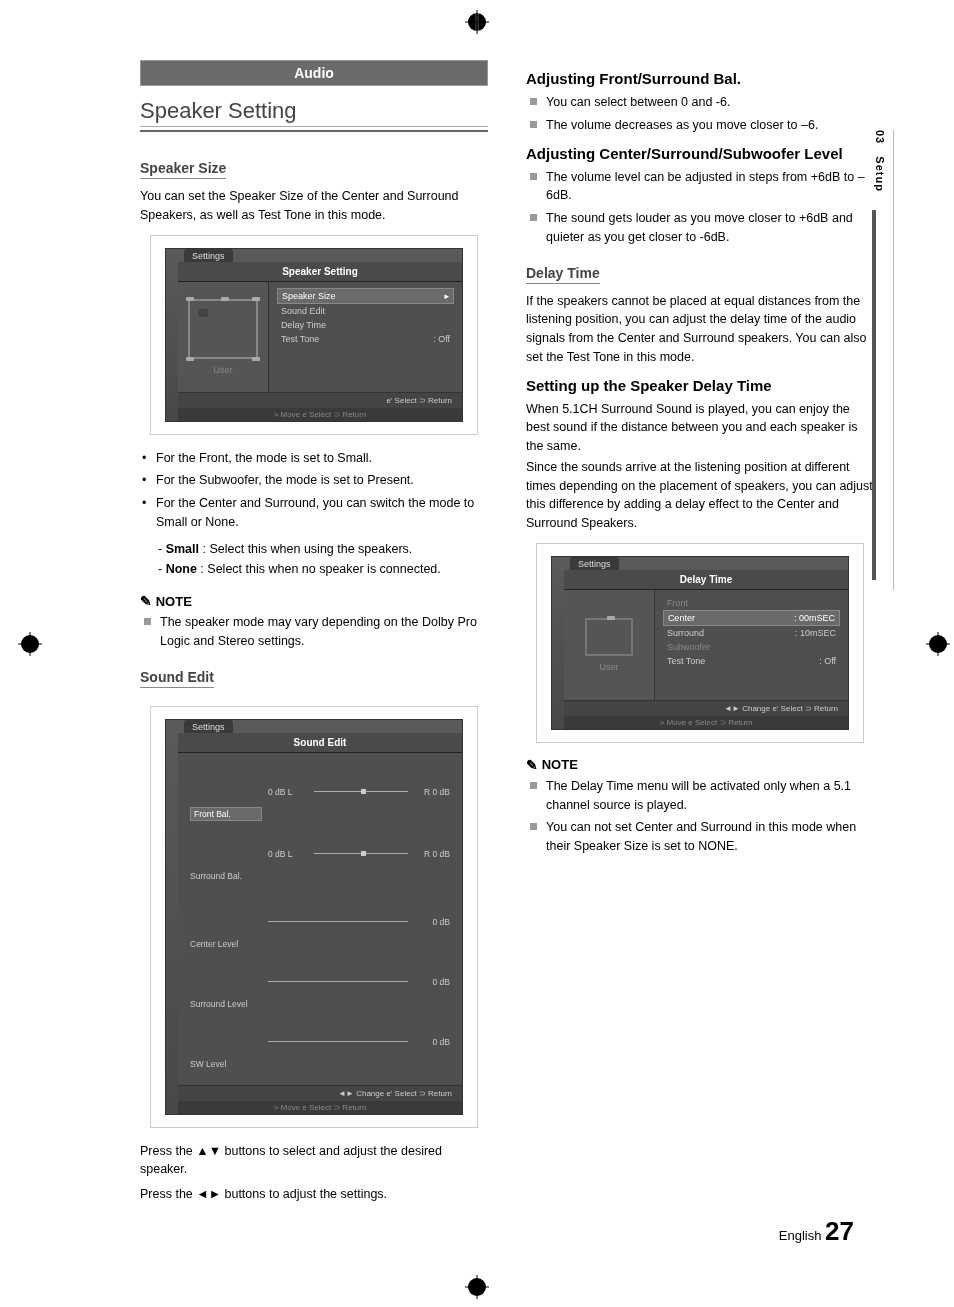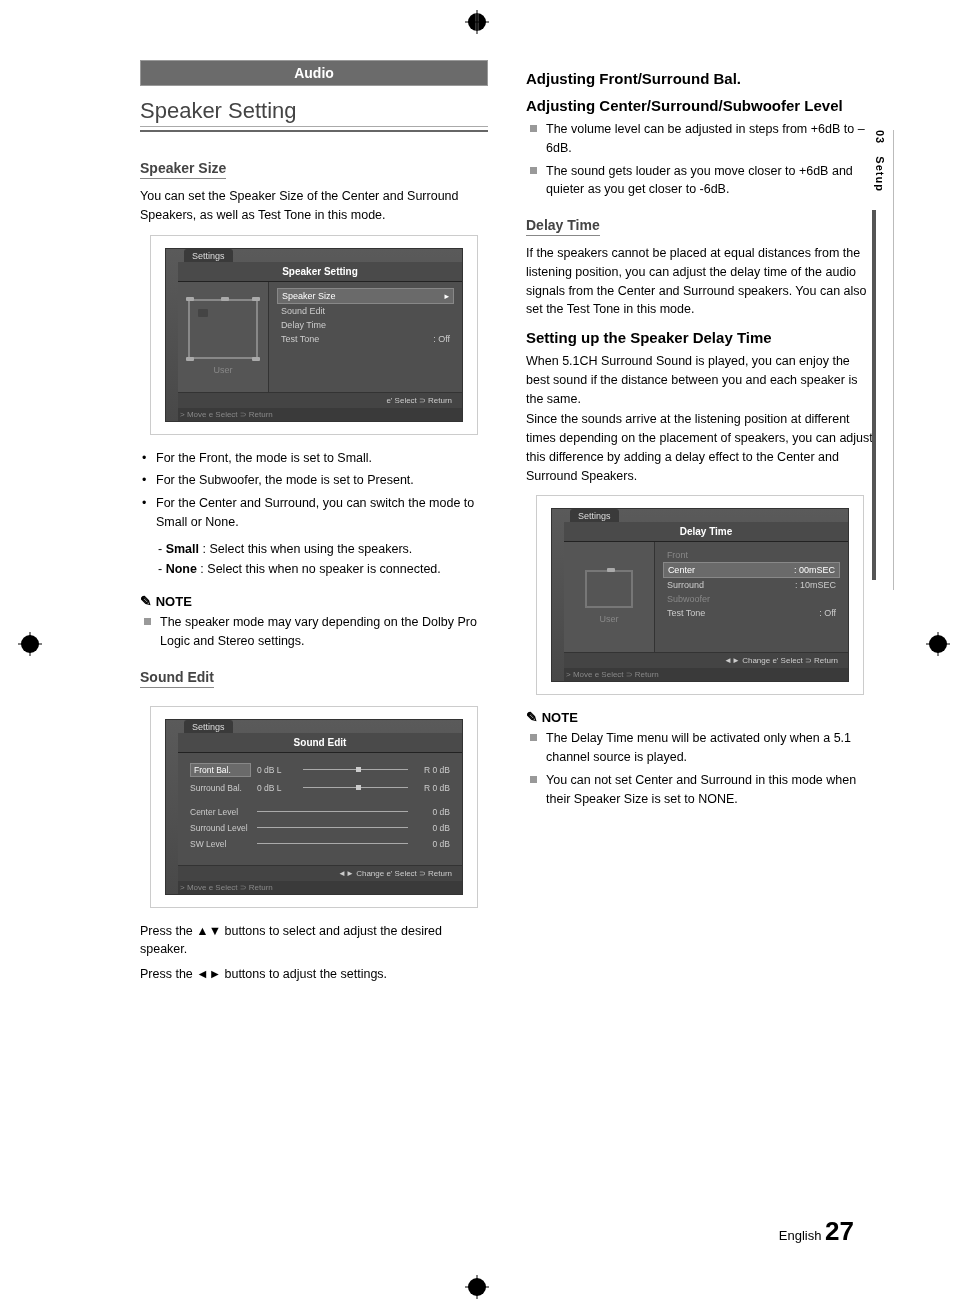--- a/index.html
+++ b/index.html
@@ -155,28 +155,29 @@
     .osd-row .arrow { color: #fff; }
     .osd-footer {
       text-align: right;
       font-size: 8px;
       color: #ccc;
       padding: 3px 10px;
       border-top: 1px solid #333;
       background: #444;
     }
     .osd-footer-ghost {
+      text-align: center;
       font-size: 8px;
       color: #888;
       background: #3a3a3a;
       padding: 2px;
     }
     .sound-edit-body { padding: 10px 12px; background: #4f4f4f; min-height: 110px; }
     .se-row { display: flex; align-items: center; gap: 6px; margin-bottom: 6px; }
-    .se-label { width: 61px; font-size: 8.5px; color: #ccc; }
+    .se-label { width: 72px; font-size: 8.5px; color: #ccc; margin-top: 44px; }
     .se-label.hl { background: #6a6a6a; border: 1px solid #888; color:#fff; padding: 1px 3px; }
     .se-slider { flex: 1; height: 1px; background: #aaa; position: relative; }
     .se-slider .tick { position: absolute; top:-2px; left:50%; width:5px; height:5px; background:#ccc; }
     .se-val { font-size: 8.5px; color: #ccc; width:36px; text-align: right; }
     .se-left-val { font-size: 8.5px; color:#ccc; width:40px; }
     .page-footer {
       position: absolute;
       bottom: 60px;
       right: 100px;
       font-size: 13px;
@@ -330,20 +331,24 @@
         <div class="osd-footer-ghost">&gt; Move   e Select   ⊃ Return</div>
       </div>
     </div>
 
     <p>Press the ▲▼ buttons to select and adjust the desired speaker.</p>
     <p style="margin-top:6px">Press the ◄► buttons to adjust the settings.</p>
   </div>
 
   <div class="col">
     <div class="h3">Adjusting Front/Surround Bal.</div>
+    <ul class="squares">
+      <li>You can select between 0 and -6.</li>
+      <li>The volume decreases as you move closer to –6.</li>
+    </ul>
 
     <div class="h3">Adjusting Center/Surround/Subwoofer Level</div>
     <ul class="squares">
       <li>The volume level can be adjusted in steps from +6dB to –6dB.</li>
       <li>The sound gets louder as you move closer to +6dB and quieter as you get closer to -6dB.</li>
     </ul>
 
     <div class="h2">Delay Time</div>
     <p>If the speakers cannot be placed at equal distances from the listening position, you can adjust the delay time of the audio signals from the Center and Surround speakers. You can also set the Test Tone in this mode.</p>
 

